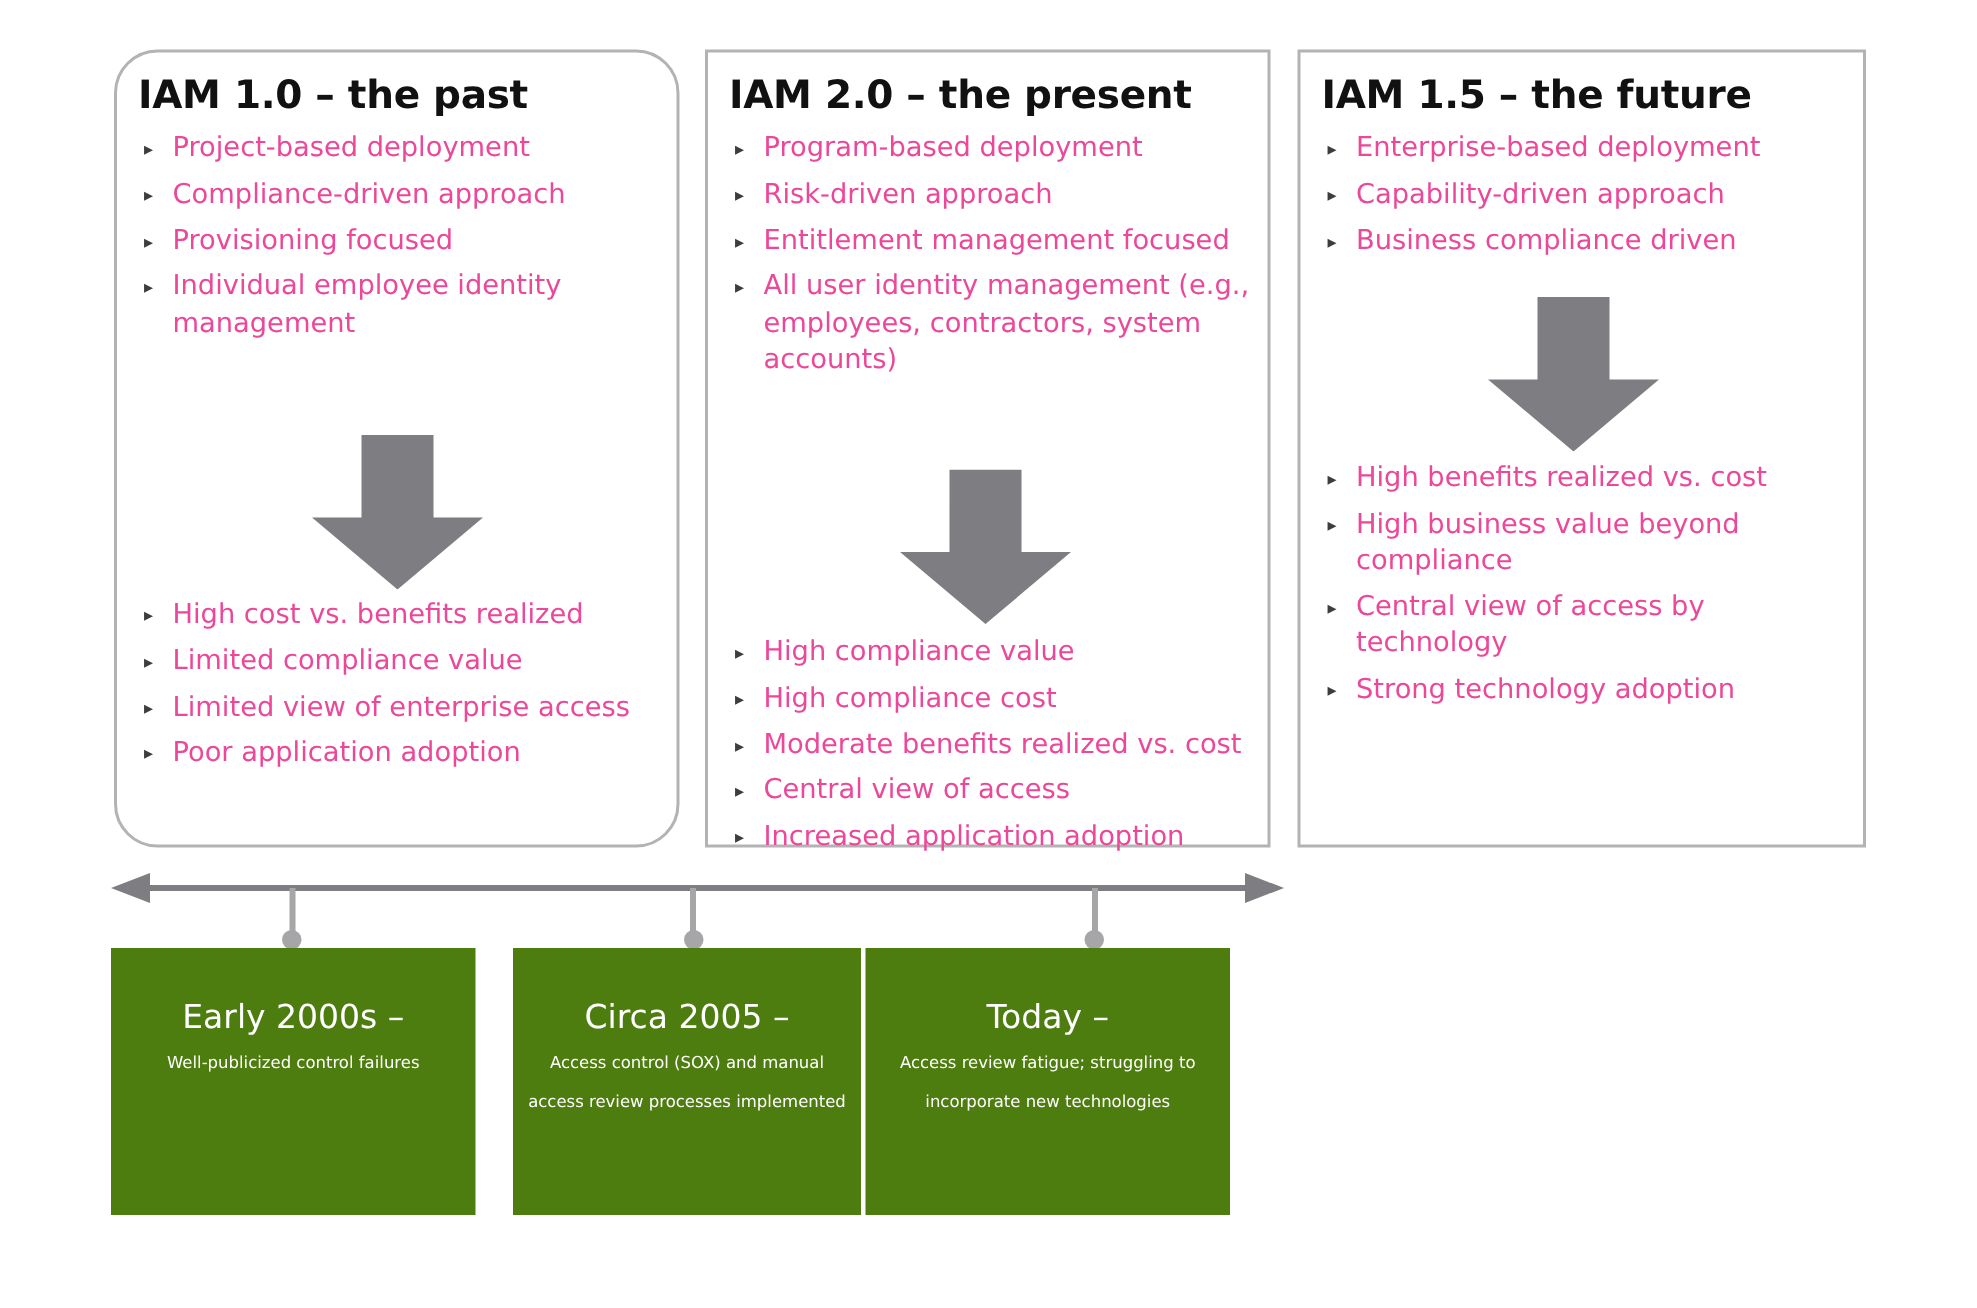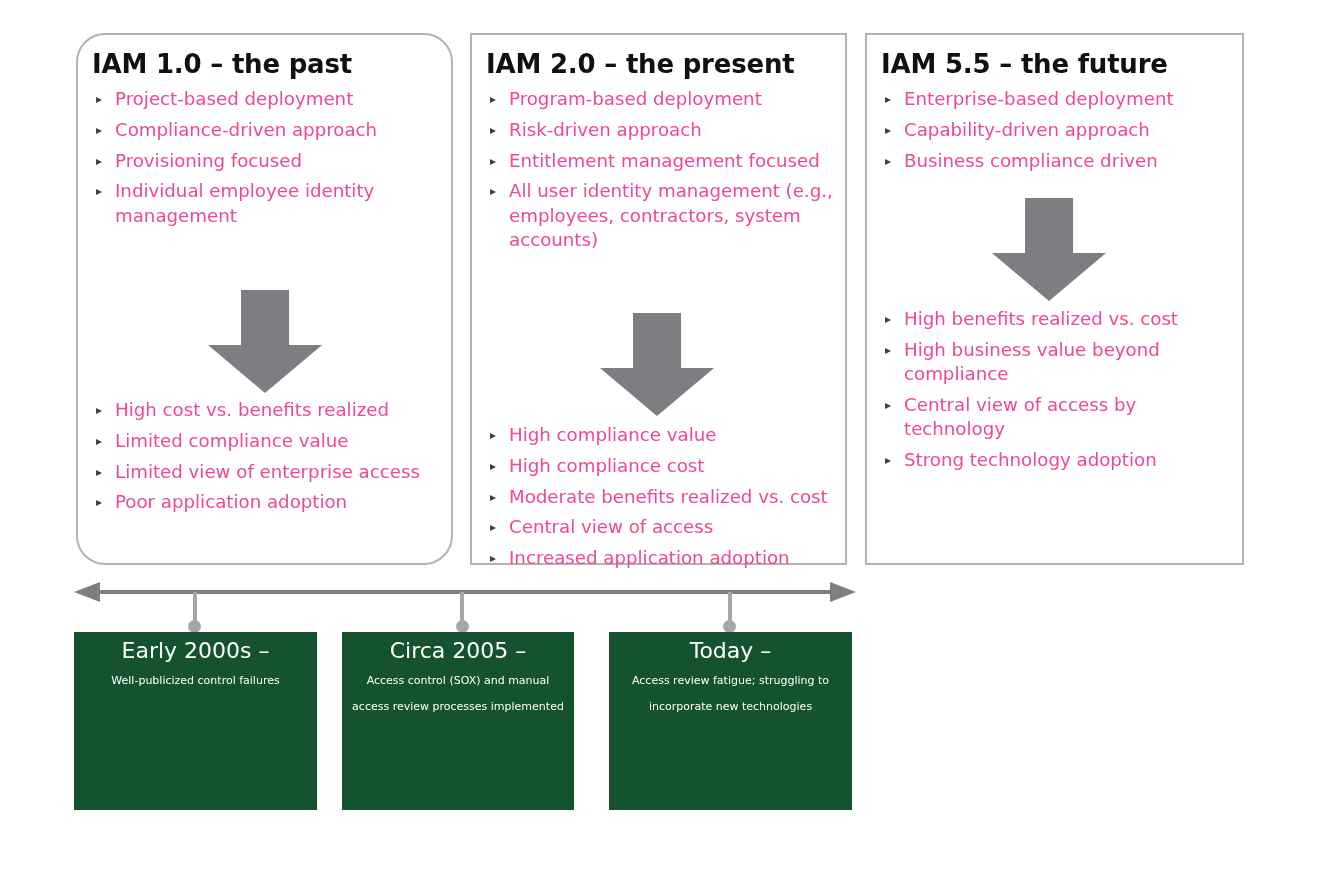--- a/index.html
+++ b/index.html
@@ -110,44 +110,44 @@
   .tl-dot {
     position: absolute;
     width: 13px;
     height: 13px;
     border-radius: 50%;
     background: #a6a6a8;
   }
 
   .tl-box {
     position: absolute;
-    background: #14532d;
+    background: #4d7c0f;
     color: #ffffff;
     box-sizing: border-box;
     text-align: center;
-    padding-top: 4px;
+    padding-top: 32px;
   }
   .tl-box-title {
     font-size: 22px;
     font-weight: normal;
     line-height: 30px;
     display: block;
     margin-bottom: 2px;
     white-space: nowrap;
   }
   .tl-box-body {
     font-size: 11px;
     line-height: 26px;
     display: block;
     padding: 0 10px;
   }
 
   #tlbox-0 { left: 74px;  top: 632px; width: 243px; height: 178px; }
   #tlbox-1 { left: 342px; top: 632px; width: 232px; height: 178px; }
-  #tlbox-2 { left: 609px; top: 632px; width: 243px; height: 178px; }
+  #tlbox-2 { left: 577px; top: 632px; width: 243px; height: 178px; }
 
   #tlconn-0 { left: 193px; top: 592px; height: 36px; }
   #tlconn-1 { left: 460px; top: 592px; height: 36px; }
   #tlconn-2 { left: 728px; top: 592px; height: 36px; }
 
   #tldot-0 { left: 188px; top: 620px; }
   #tldot-1 { left: 456px; top: 620px; }
   #tldot-2 { left: 723px; top: 620px; }
 </style>
 </head>
@@ -192,21 +192,21 @@
     <ul class="bullets" id="bullets-bot-1">
       <li>High compliance value</li>
       <li>High compliance cost</li>
       <li>Moderate benefits realized vs. cost</li>
       <li>Central view of access</li>
       <li>Increased application adoption</li>
     </ul>
   </div>
 
   <div class="panel" id="panel-2">
-    <div class="panel-title">IAM 5.5 – the future</div>
+    <div class="panel-title">IAM 1.5 – the future</div>
     <ul class="bullets bullets-top">
       <li>Enterprise-based deployment</li>
       <li>Capability-driven approach</li>
       <li>Business compliance driven</li>
     </ul>
     <div class="down-arrow" id="arrow-2">
       <svg viewBox="0 0 114 103" preserveAspectRatio="none" aria-hidden="true">
         <polygon points="33,0 81,0 81,55 114,55 57,103 0,55 33,55" fill="#7d7d82"></polygon>
       </svg>
     </div>

